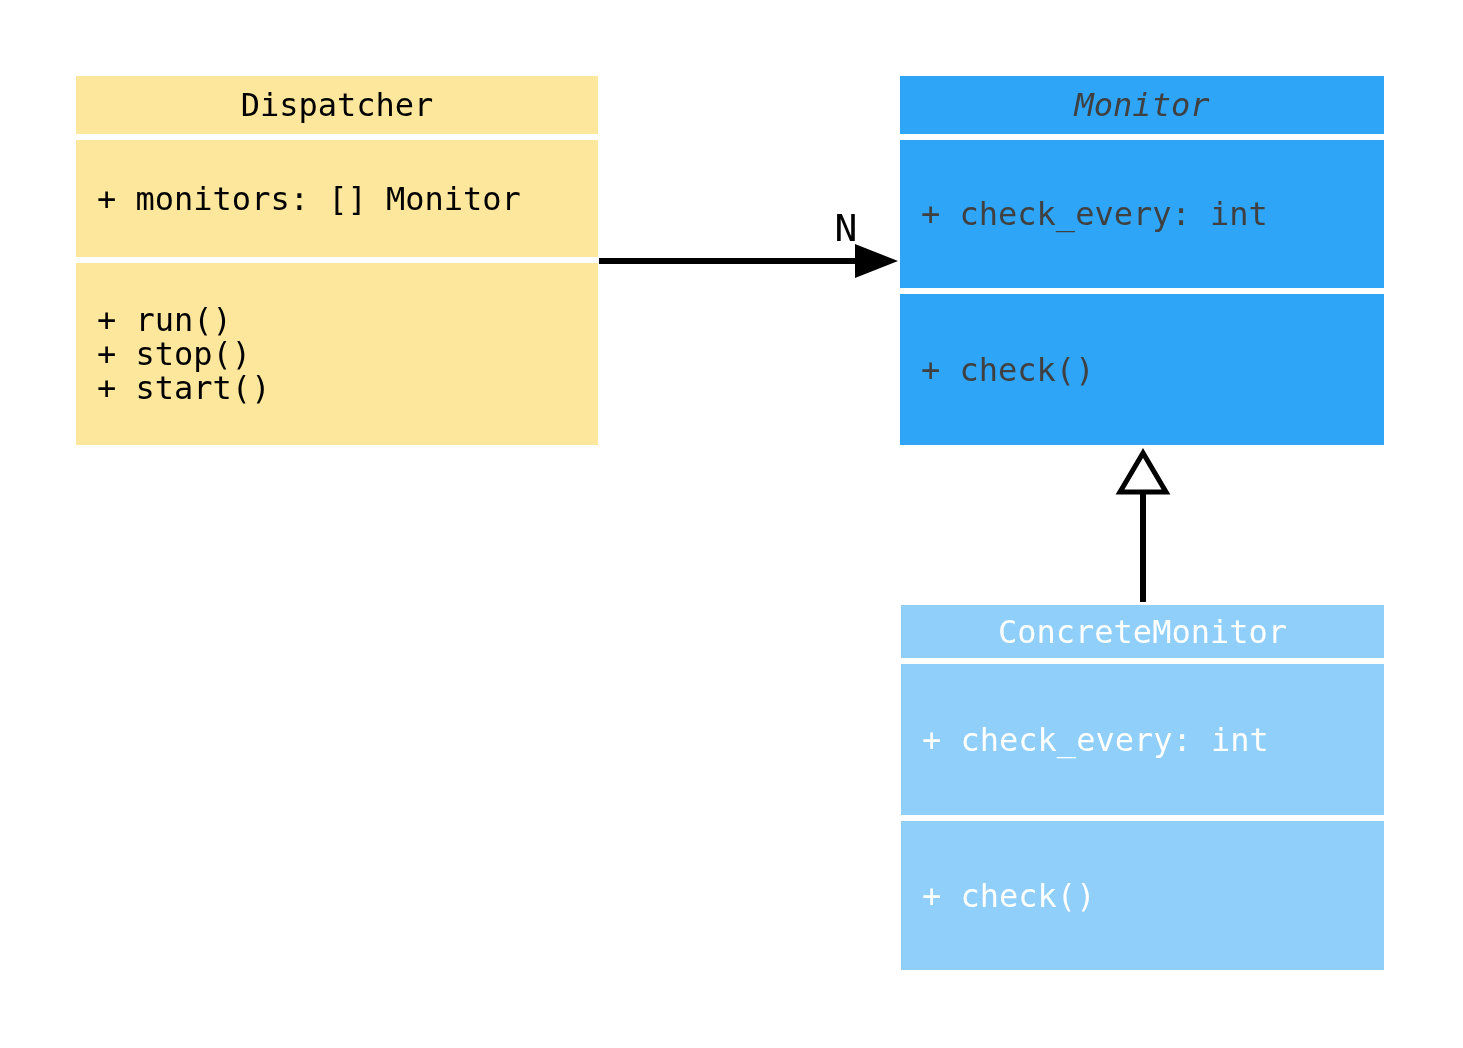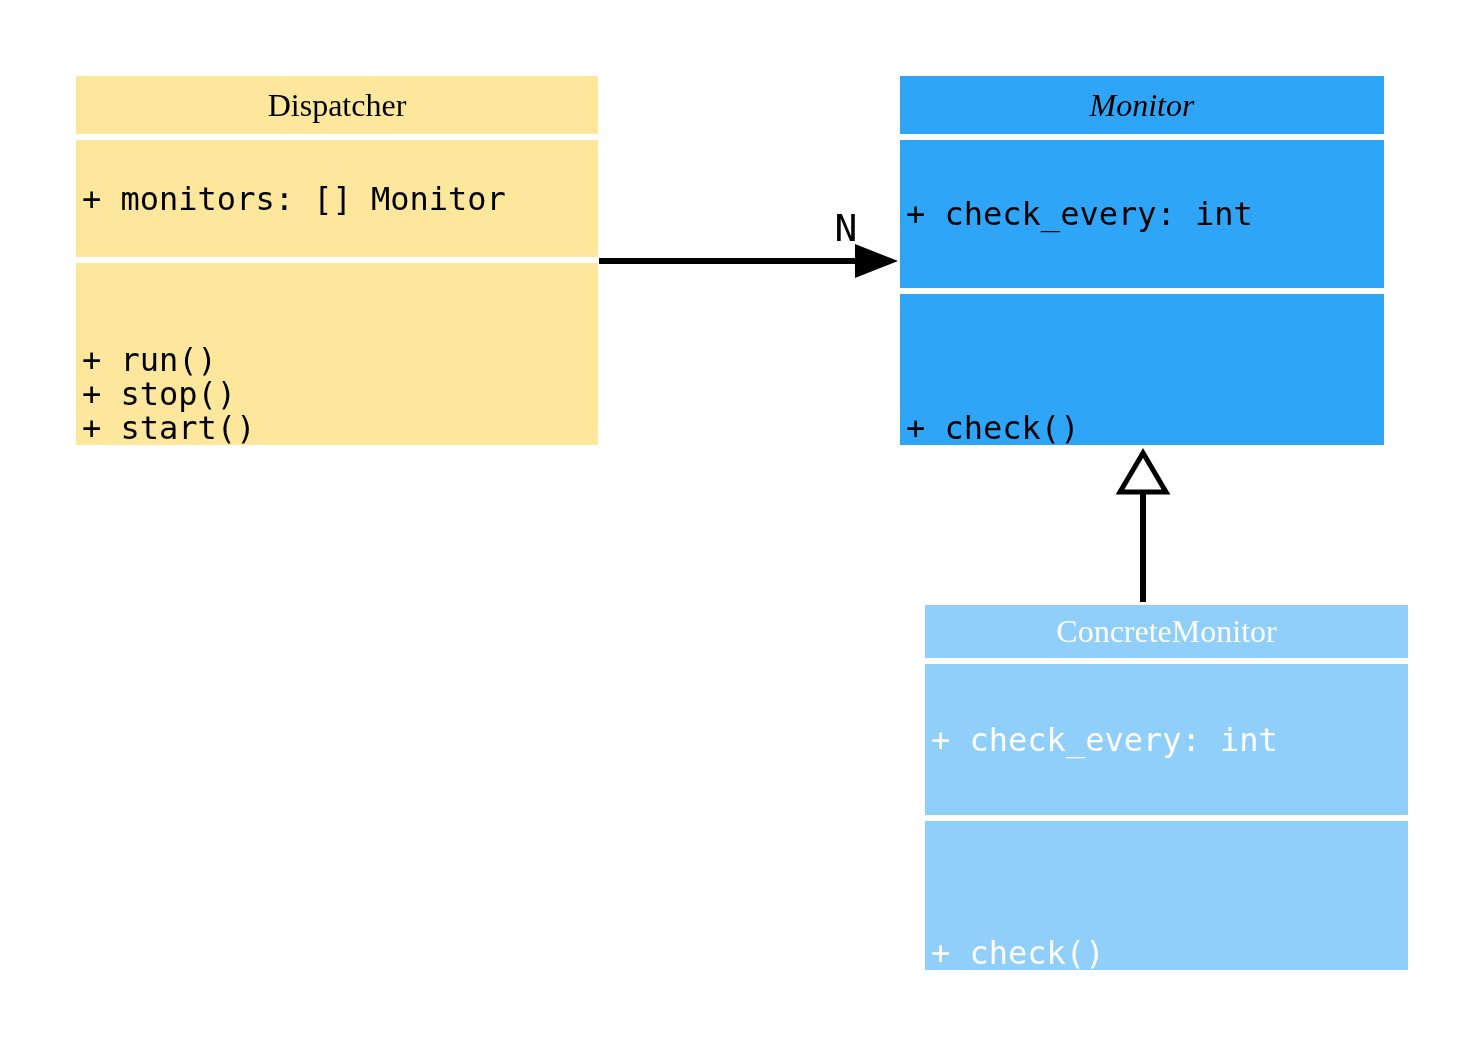--- a/index.html
+++ b/index.html
@@ -17,29 +17,28 @@
   }
   .uml-class {
     position: absolute;
     font-size: 32px;
   }
   .sec {
     box-sizing: border-box;
     display: flex;
     flex-direction: column;
     justify-content: center;
-    padding: 0 6px;
+    padding: 0 21px;
     margin-bottom: 6px;
   }
-  .sec:last-child { margin-bottom: 0; justify-content: flex-end; }
+  .sec:last-child { margin-bottom: 0; }
   .sec.title {
     align-items: center;
     padding: 12px;
     text-align: right;
-    font-family: Liberation Serif, serif;
   }
   .title-abstract { font-style: italic; }
   .member {
     line-height: 34px;
     white-space: pre;
   }
   .arrows {
     position: absolute;
     left: 0; top: 0;
     width: 1463px;
@@ -71,31 +70,31 @@
     <div class="sec" style="height: 117px; background-color: rgb(252, 231, 156);">
       <div class="member">+ monitors: [] Monitor</div>
     </div>
     <div class="sec" style="height: 182px; background-color: rgb(252, 231, 156);">
       <div class="member">+ run()</div>
       <div class="member">+ stop()</div>
       <div class="member">+ start()</div>
     </div>
   </div>
 
-  <div class="uml-class" style="left: 900px; top: 76px; width: 484px; color: #000000;">
+  <div class="uml-class" style="left: 900px; top: 76px; width: 484px; color: #404040;">
     <div class="sec title title-abstract" style="height: 58px; background-color: rgb(46, 165, 247);">Monitor</div>
     <div class="sec" style="height: 148px; background-color: rgb(46, 165, 247);">
       <div class="member">+ check_every: int</div>
     </div>
     <div class="sec" style="height: 151px; background-color: rgb(46, 165, 247);">
       <div class="member">+ check()</div>
     </div>
   </div>
 
-  <div class="uml-class" style="left: 901px; top: 605px; width: 483px; color: rgb(255, 255, 255); margin-left: 24px;">
+  <div class="uml-class" style="left: 901px; top: 605px; width: 483px; color: rgb(255, 255, 255);">
     <div class="sec title" style="height: 53px; background-color: rgb(144, 207, 250);">ConcreteMonitor</div>
     <div class="sec" style="height: 151px; background-color: rgb(144, 207, 250);">
       <div class="member">+ check_every: int</div>
     </div>
     <div class="sec" style="height: 149px; background-color: rgb(144, 207, 250);">
       <div class="member">+ check()</div>
     </div>
   </div>
 
   <svg class="arrows" viewBox="0 0 1463 1048" xmlns="http://www.w3.org/2000/svg">

